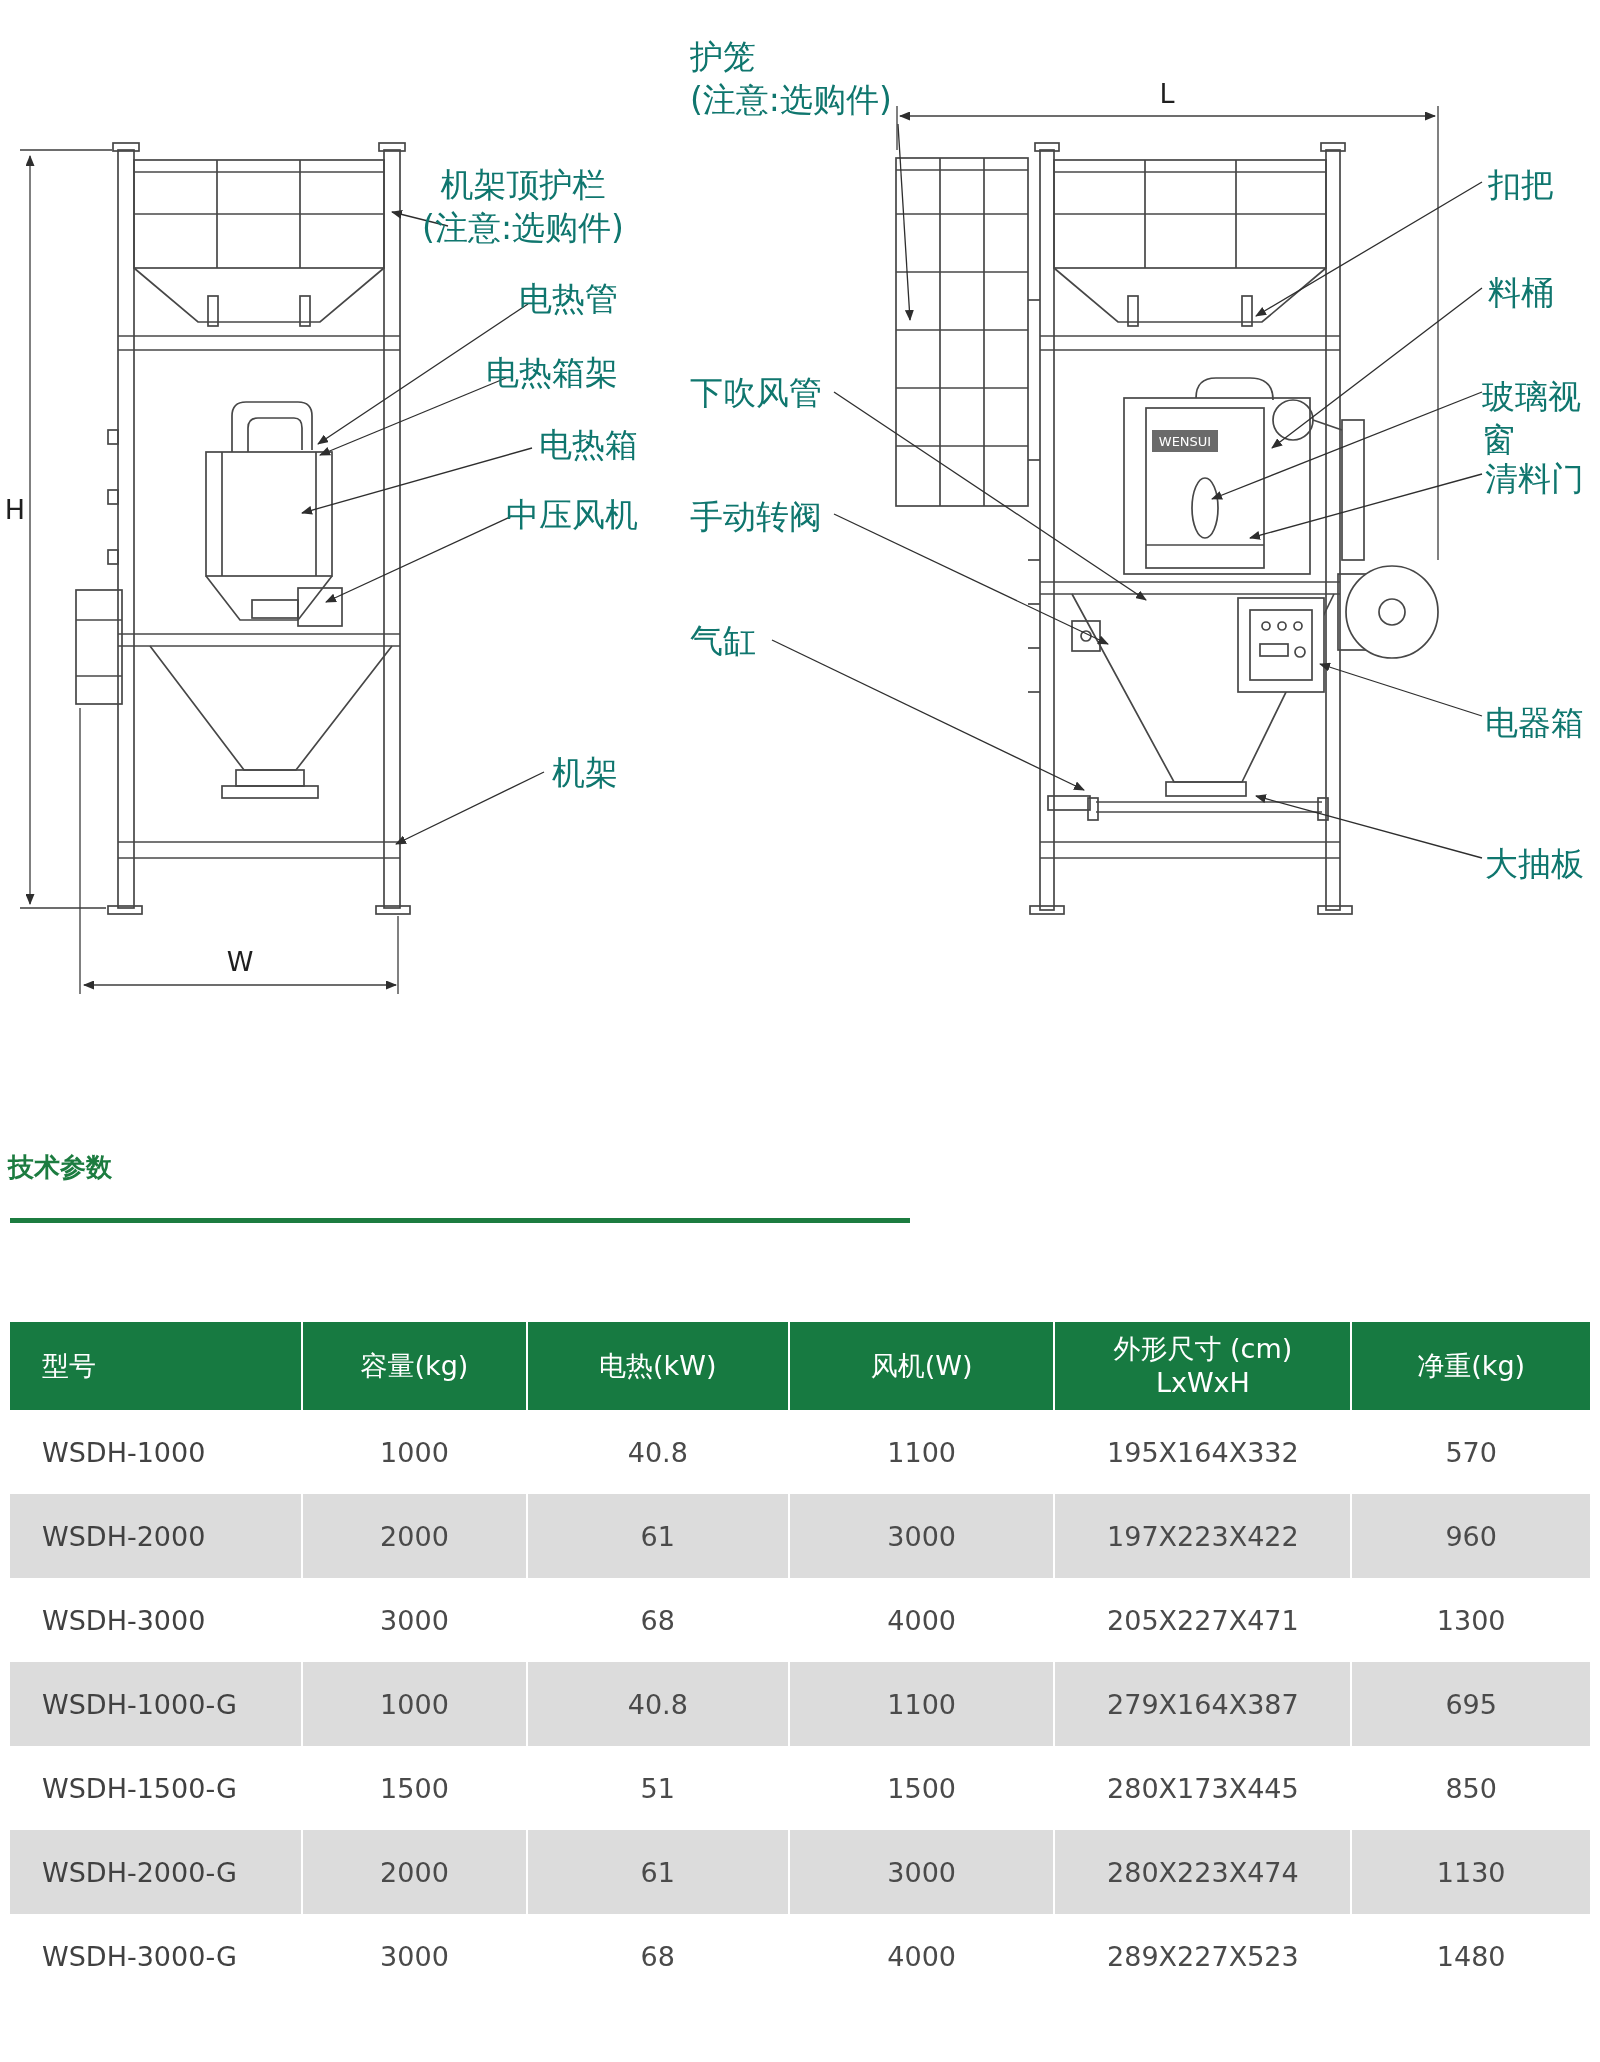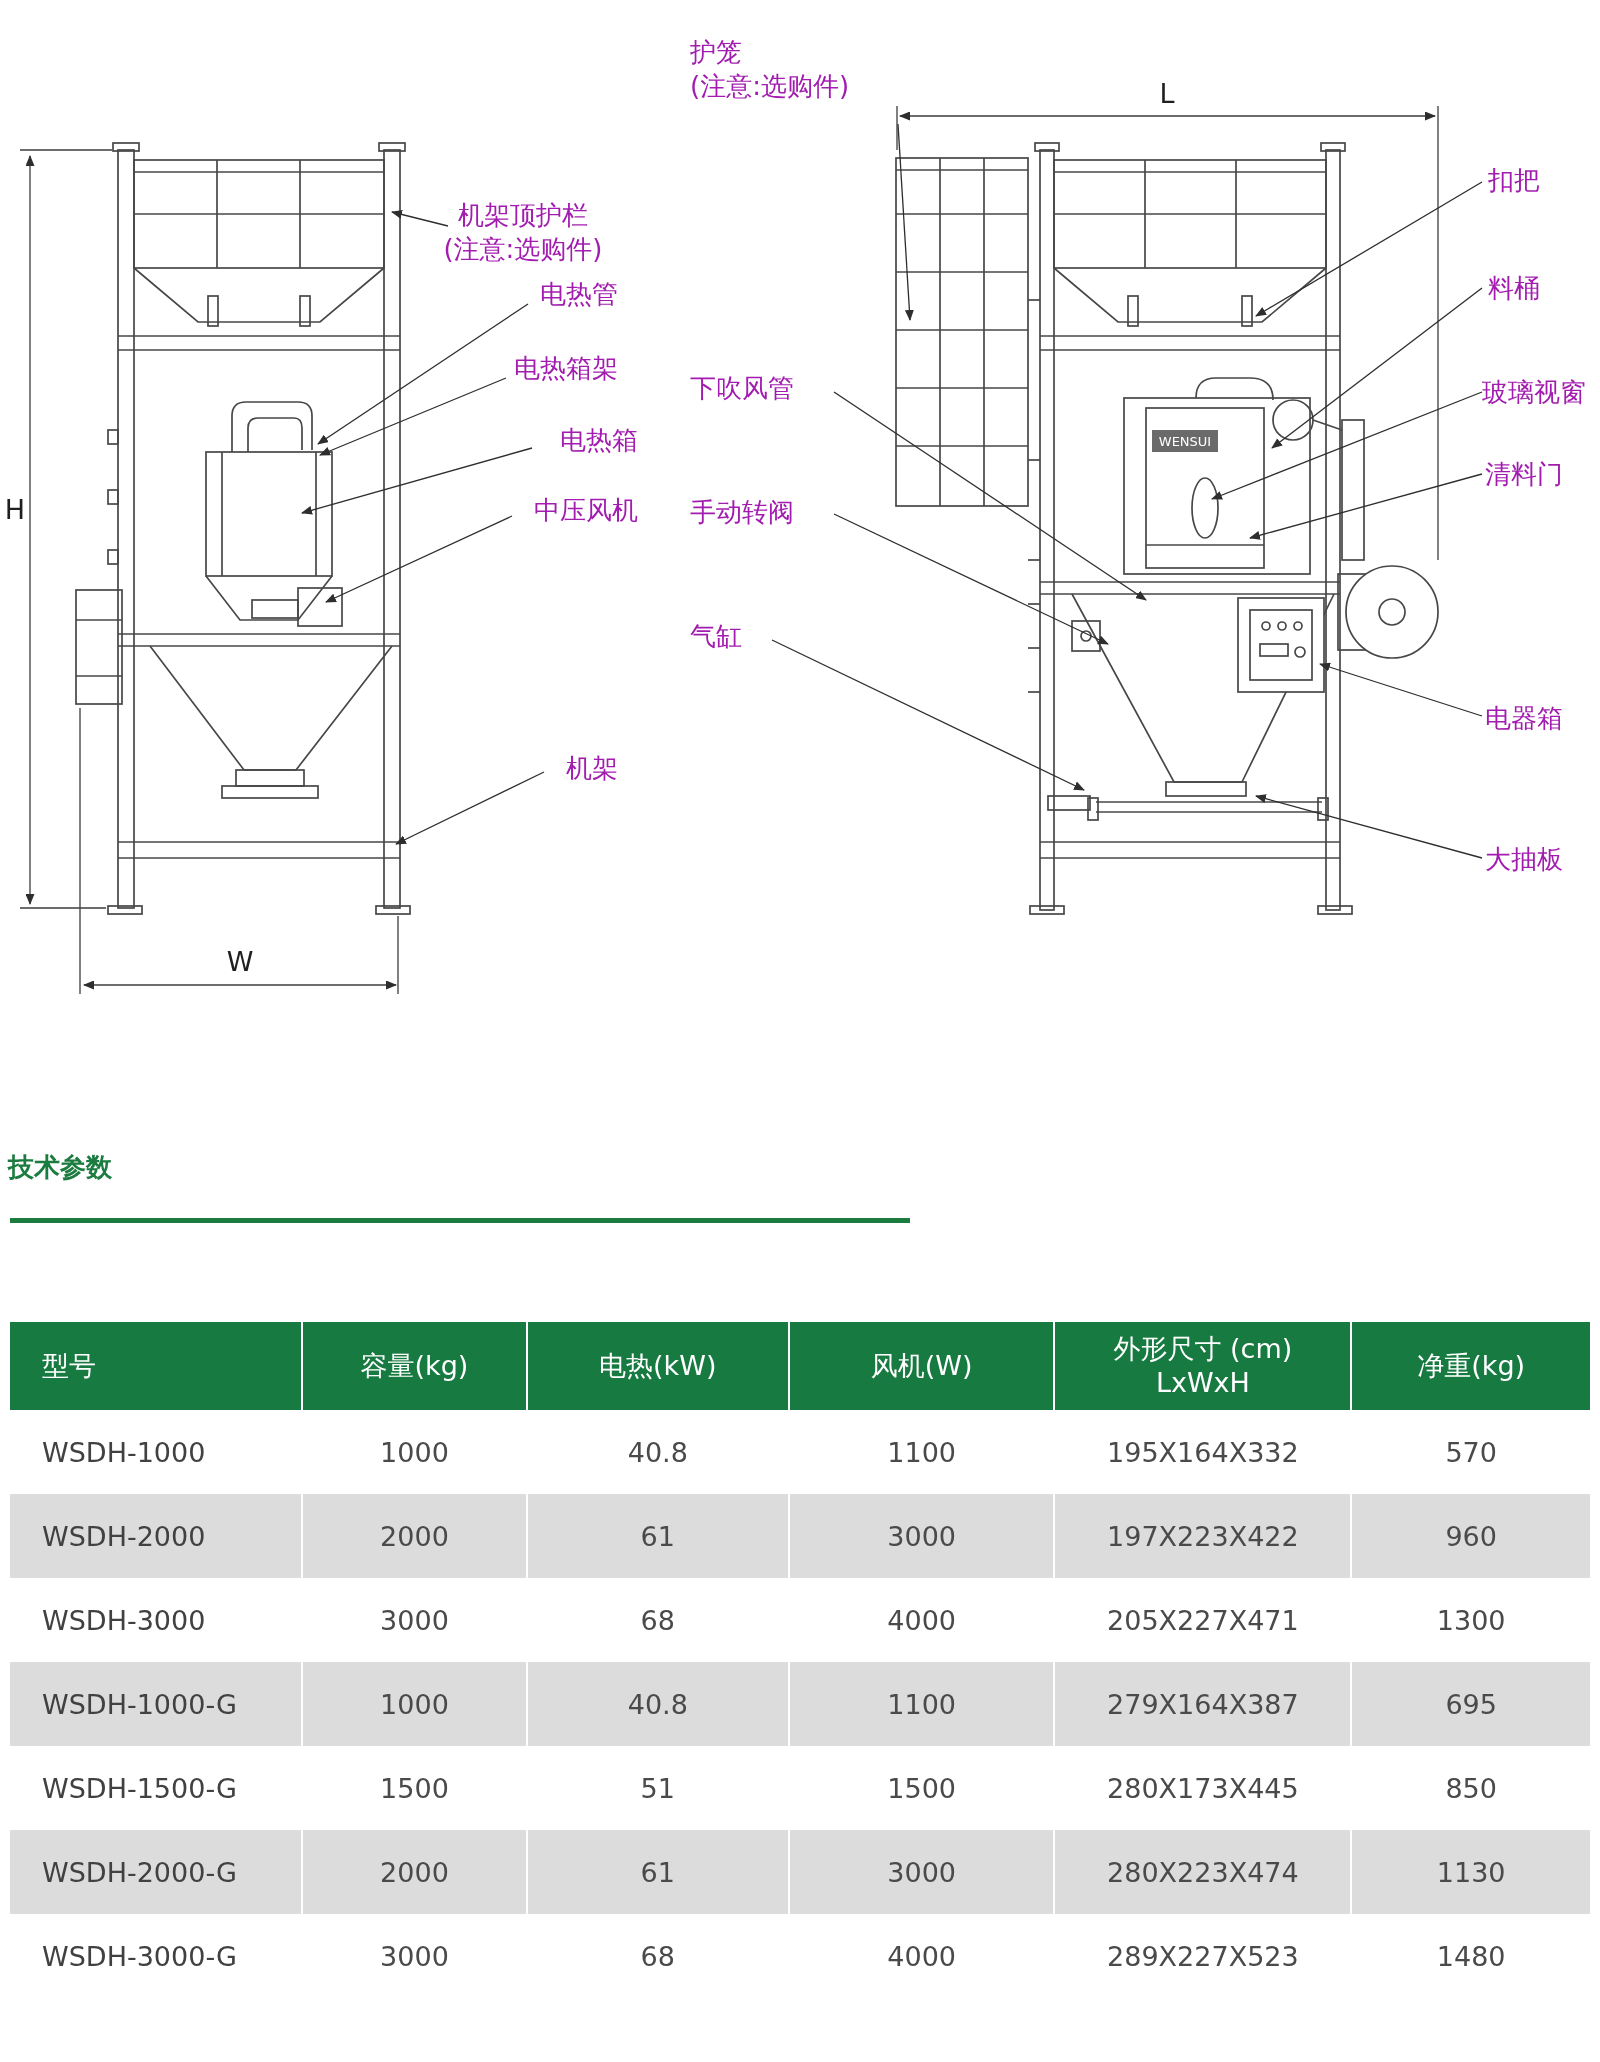--- a/index.html
+++ b/index.html
@@ -5,21 +5,21 @@
   html,body { margin:0; padding:0; background:#ffffff; }
   .page {
     position:relative; width:1600px; height:2062px; background:#ffffff;
     font-family:"DejaVu Sans","Liberation Sans",sans-serif; color:#222;
     overflow:hidden;
   }
   
   .diagram { position:absolute; left:0; top:0; width:1600px; height:1010px; }
   .diagram svg { position:absolute; left:0; top:0; }
   .lbl {
-    position:absolute; font-size:26px; line-height:1.3; color:#a21caf;
+    position:absolute; font-size:33px; line-height:1.3; color:#0f766e;
     white-space:pre-line;
   }
   .lbl.r { text-align:right; }
   .lbl.c { text-align:center; }
   .dim-lbl { position:absolute; font-size:27px; color:#1f1f1f; font-weight:500; text-align:center; }
   
   .note { position:absolute; left:10px; top:1022px; font-size:26px; color:#2b2b2b; }
   
   .section-title { position:absolute; left:8px; top:1150px; font-size:26px; font-weight:bold; color:#1c7c40; }
   .section-underline { position:absolute; left:10px; top:1218px; width:900px; height:5px; background:#1c7c40; }
@@ -213,21 +213,21 @@
         <line x1="772" y1="640" x2="1084" y2="790" marker-end="url(#arr)"></line>
         <line x1="1482" y1="182" x2="1256" y2="316" marker-end="url(#arr)"></line>
         <line x1="1482" y1="288" x2="1272" y2="448" marker-end="url(#arr)"></line>
         <line x1="1482" y1="392" x2="1212" y2="499" marker-end="url(#arr)"></line>
         <line x1="1482" y1="474" x2="1250" y2="538" marker-end="url(#arr)"></line>
         <line x1="1482" y1="716" x2="1320" y2="664" marker-end="url(#arr)"></line>
         <line x1="1482" y1="858" x2="1256" y2="796" marker-end="url(#arr)"></line>
       </g>
     </svg>
 
-    <div class="lbl c" style="left:408px; top:164px; width:230px;margin-top:35px;">机架顶护栏
+    <div class="lbl c" style="left:408px; top:164px; width:230px;">机架顶护栏
 (注意:选购件)</div>
     <div class="lbl r" style="left:480px; top:278px; width:138px;">电热管</div>
     <div class="lbl r" style="left:480px; top:352px; width:138px;">电热箱架</div>
     <div class="lbl r" style="left:500px; top:424px; width:138px;">电热箱</div>
     <div class="lbl r" style="left:500px; top:494px; width:138px;">中压风机</div>
     <div class="lbl r" style="left:500px; top:752px; width:118px;">机架</div>
 
     <div class="lbl" style="left:690px; top:36px; width:240px;">护笼
 (注意:选购件)</div>
     <div class="lbl" style="left:690px; top:372px; width:160px;">下吹风管</div>

